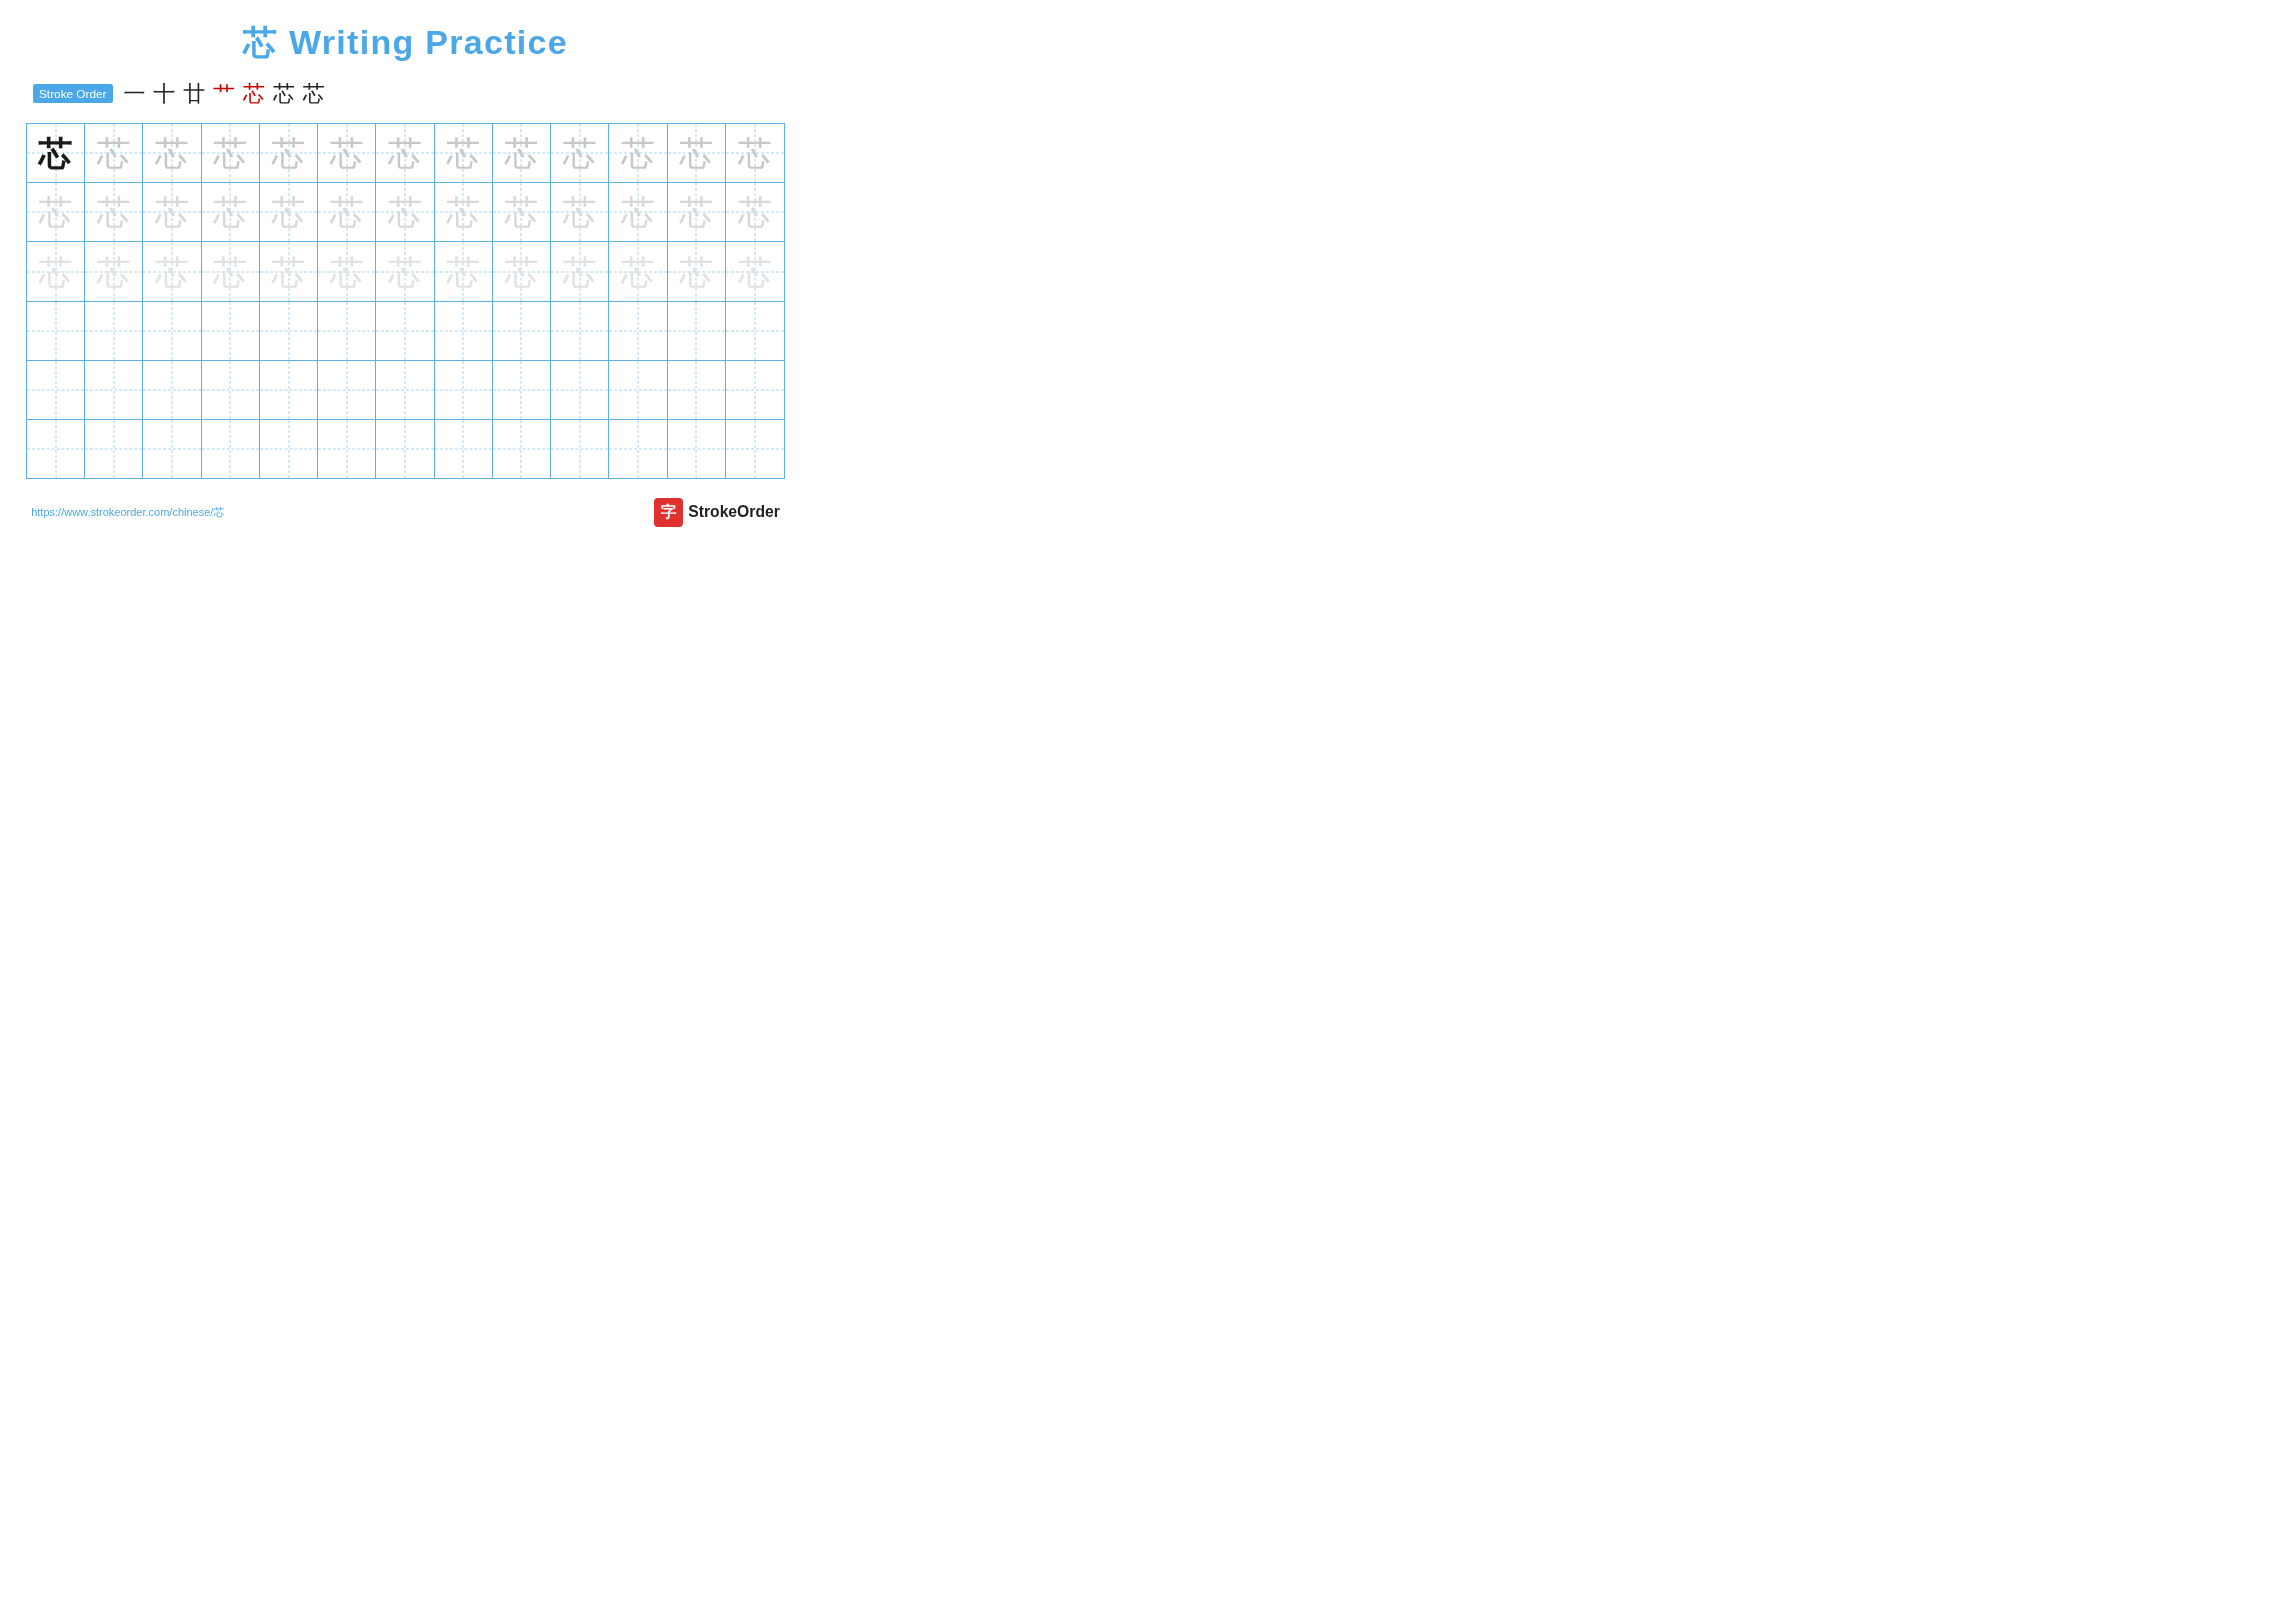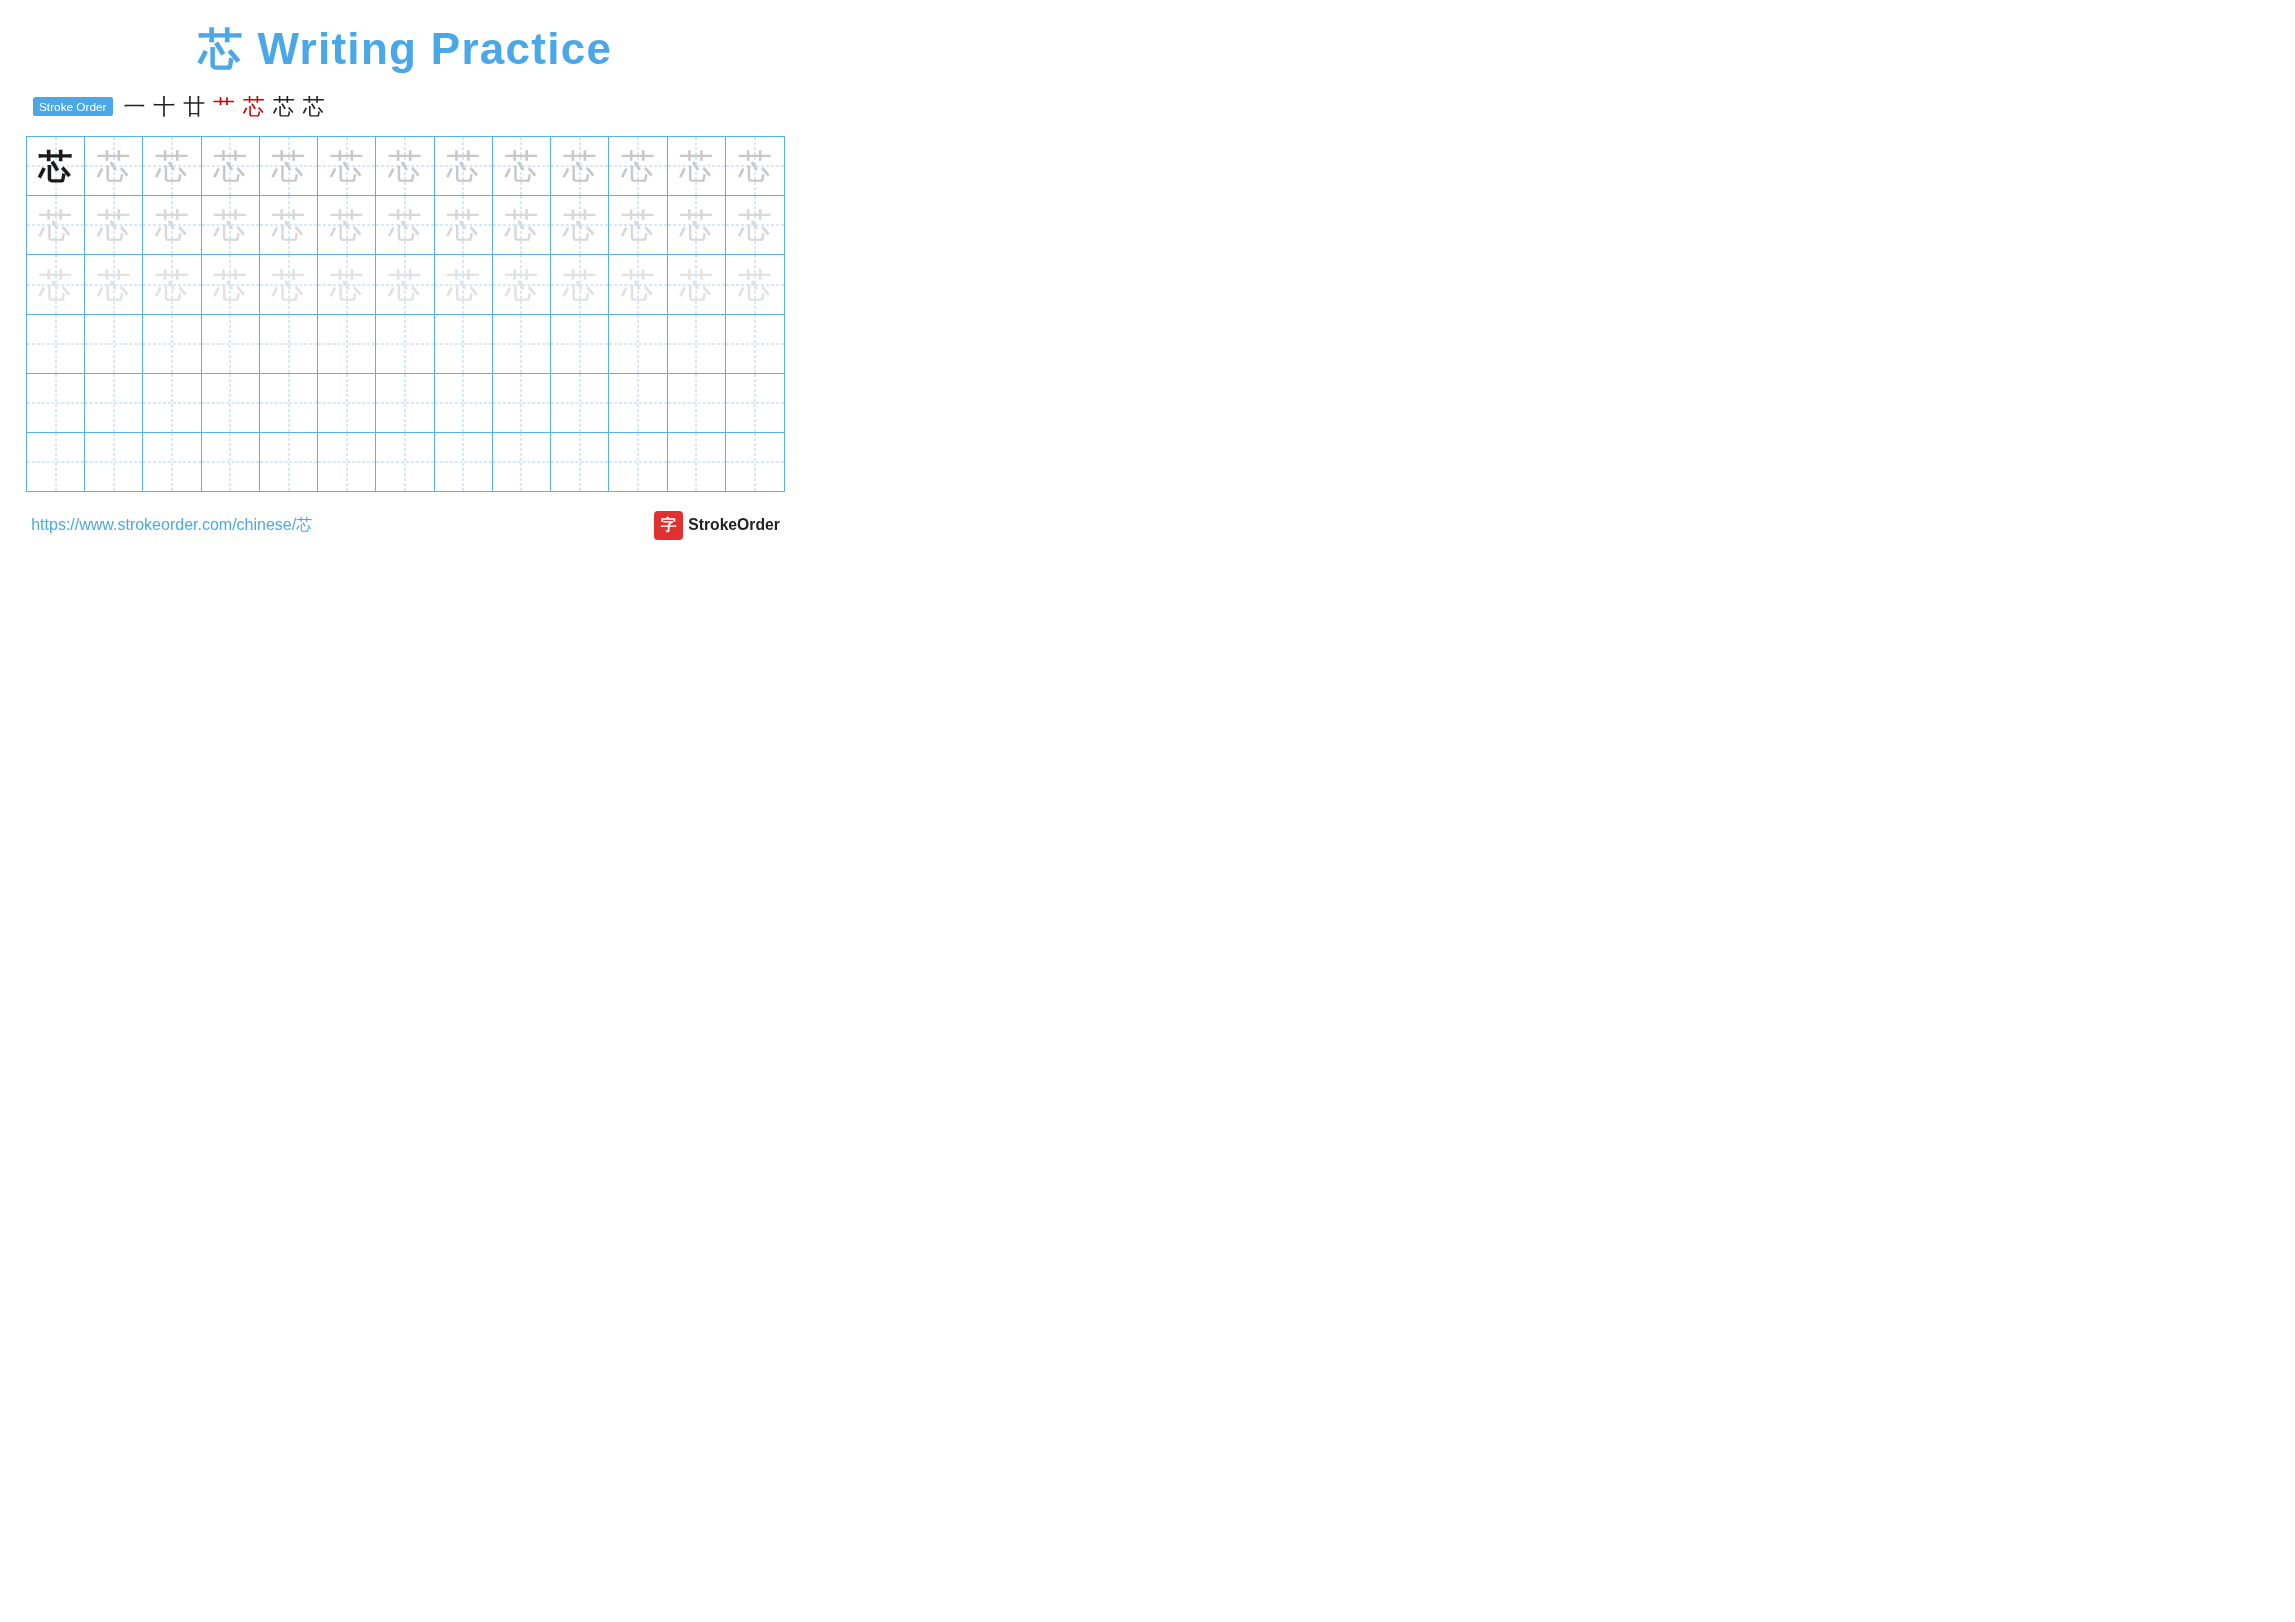--- a/index.html
+++ b/index.html
@@ -6,21 +6,21 @@
     body {
       background: #ffffff;
       font-family: Arial, sans-serif;
       width: 811px;
       min-height: 573px;
       padding: 19.6px 26px;
     }
 
     .title {
       text-align: center;
-      font-size: 44px;
+      font-size: 34px;
       font-weight: bold;
       color: #4aa8e8;
       margin-bottom: 13px;
       letter-spacing: 1.3px;
     }
 
     .stroke-order-row {
       display: flex;
       align-items: center;
       margin-bottom: 14.4px;
@@ -131,21 +131,21 @@
     .footer {
       display: flex;
       justify-content: space-between;
       align-items: center;
       margin-top: 18.3px;
       padding: 0 5.2px;
     }
 
     .footer-url {
       color: #4aa8e8;
-      font-size: 16px;
+      font-size: 11px;
       text-decoration: none;
     }
 
     .footer-brand {
       display: flex;
       align-items: center;
       gap: 5.2px;
       font-size: 15.7px;
       font-weight: bold;
       color: #222;

